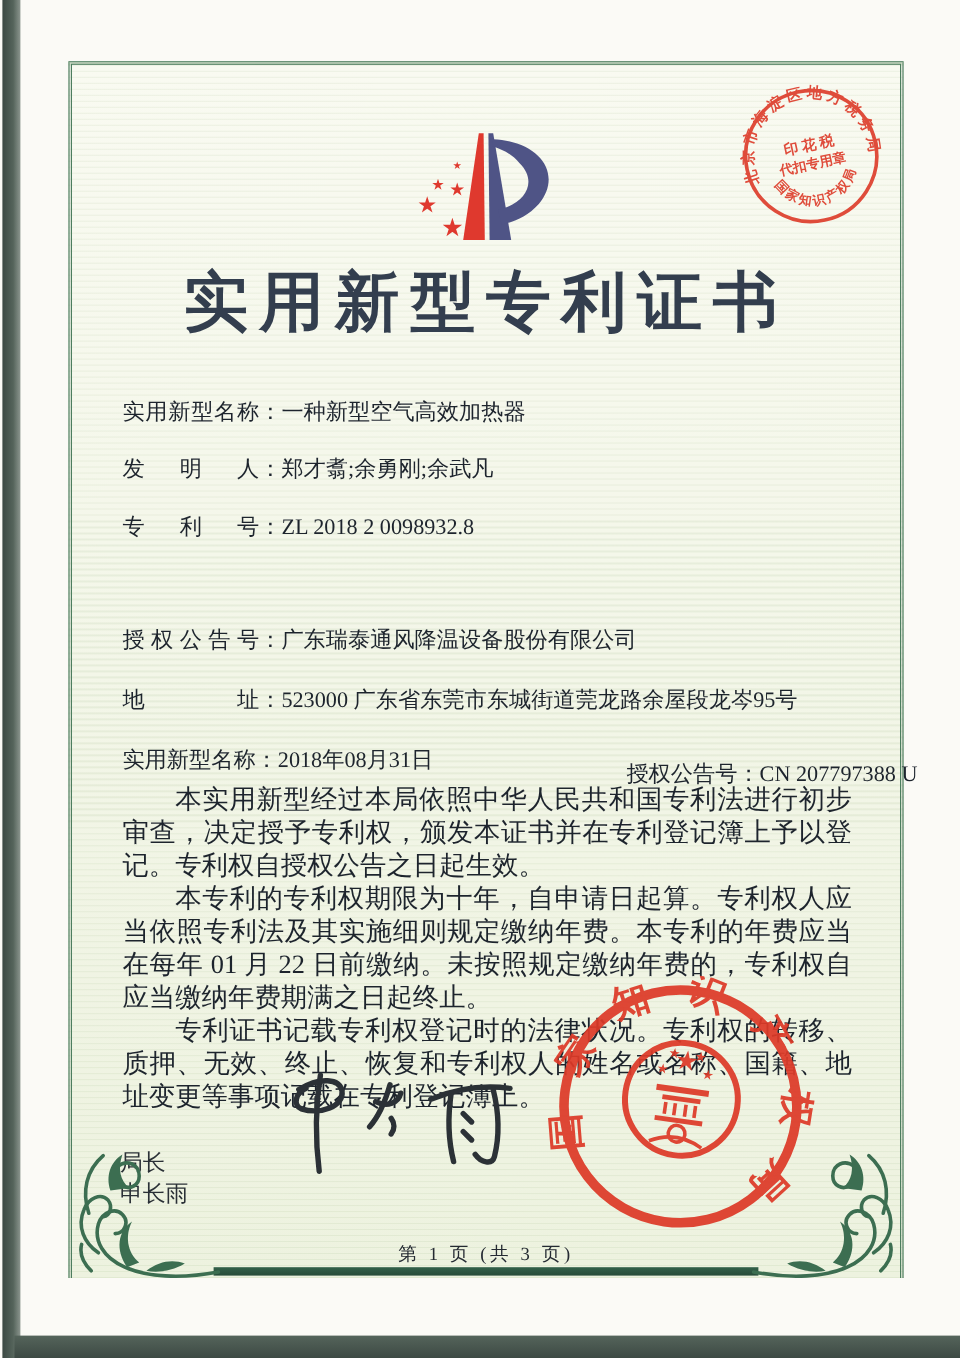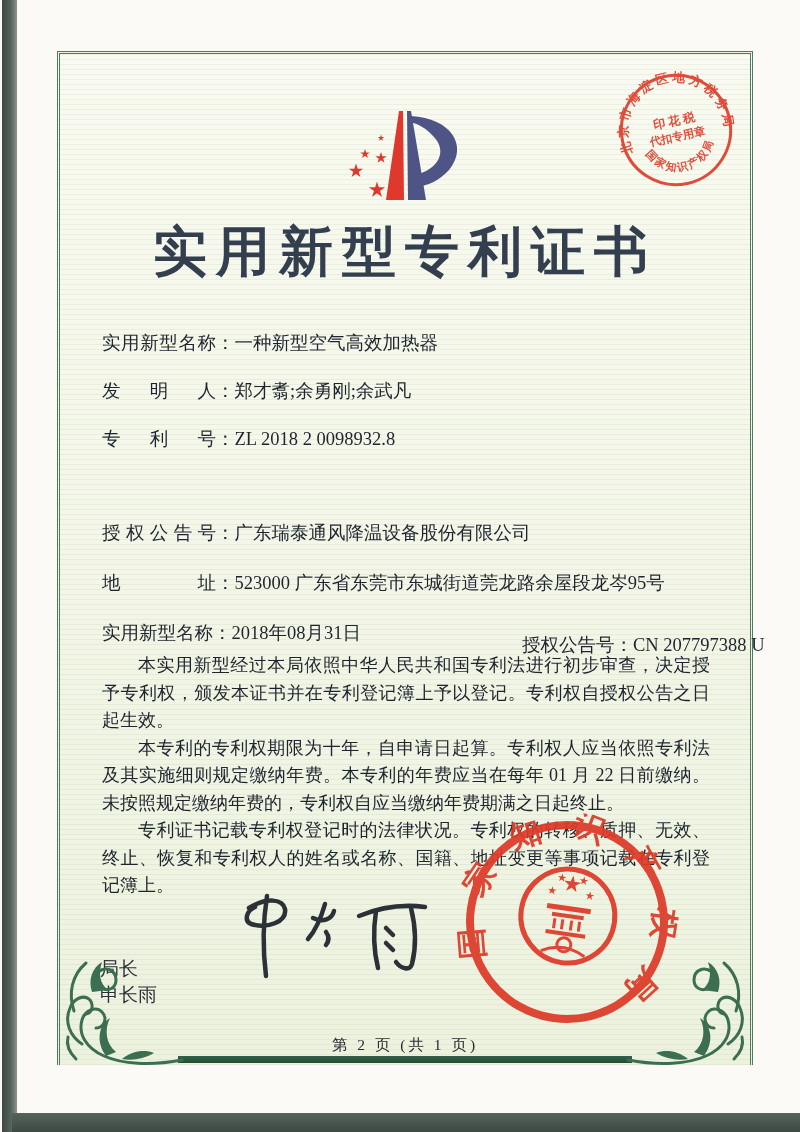--- a/index.html
+++ b/index.html
@@ -21,21 +21,21 @@
   .corner{position:absolute;bottom:-14px;width:132px;height:132px;}
   .corner.left{left:-8px;}
   .corner.right{right:-8px;transform:scaleX(-1);}
   .cert-no{position:absolute;left:42px;top:58px;font-size:19px;letter-spacing:4px;color:#2a313b;}
   .logo{position:absolute;left:281px;top:53px;width:128px;height:98px;}
   .title{position:absolute;left:0;top:162px;width:100%;text-align:center;
          font-size:54px;font-weight:700;letter-spacing:9px;color:#333e4e;}
   .field{position:absolute;left:42px;font-size:18.5px;white-space:nowrap;color:#1d242d;}
   .flabel{display:inline-block;width:114px;text-align:justify;text-align-last:justify;vertical-align:bottom;}
   .grant-right{position:absolute;left:420px;top:0;white-space:nowrap;margin-top:12px;}
-  .paras{position:absolute;left:42px;right:40px;top:598px;font-size:18px;
+  .paras{position:absolute;left:42px;right:40px;top:598px;font-size:22px;
          line-height:27.5px;text-align:justify;color:#1d242d;}
   .paras p{margin:0;text-indent:2em;}
   .official{position:absolute;left:40px;top:902px;font-family:"Liberation Sans","DejaVu Sans",sans-serif;
             font-size:19px;color:#2a3036;}
   .official .name{}
   .sig{position:absolute;left:173px;top:822px;width:215px;height:115px;}
   .seal-main{position:absolute;left:397px;top:758px;width:220px;height:220px;transform:rotate(8deg);opacity:.93;}
   .seal-date{position:absolute;left:438px;top:920px;width:180px;font-size:17.5px;color:#171d24;letter-spacing:1px;}
   .seal-tax{position:absolute;left:551px;top:11px;width:130px;height:130px;transform:rotate(-12deg);opacity:.9;}
   .footer{position:absolute;left:0;top:981px;width:100%;text-align:center;font-size:15.5px;
@@ -149,21 +149,21 @@
         <rect x="96" y="108" width="3" height="10"></rect>
         <rect x="104" y="108" width="3" height="10"></rect>
         <rect x="113" y="108" width="3" height="10"></rect>
         <rect x="121" y="108" width="3" height="10"></rect>
         <rect x="90" y="120" width="40" height="4"></rect>
         <circle cx="110" cy="133" r="7" fill="none" stroke="#dd3a28" stroke-width="3"></circle>
         <path d="M88,142 Q110,130 132,142" fill="none" stroke="#dd3a28" stroke-width="3"></path>
       </g>
     </svg>
 
-    <div class="footer">第 2 页 (共 1 页)</div>
+    <div class="footer">第 1 页 (共 3 页)</div>
 
     <div class="bottom-bar"></div>
     <svg class="corner left" viewBox="0 0 132 132">
       <g fill="none" stroke="#3c6e51" stroke-width="3" stroke-linecap="round">
         <path d="M130,113 C98,119 70,117 52,109 C34,101 26,87 30,73 C33,63 44,59 50,65 C56,71 52,81 44,81"></path>
         <path d="M30,97 C18,89 12,75 18,61 C22,51 32,47 38,53 C42,58 40,66 34,67"></path>
         <path d="M22,64 C16,46 20,28 34,16"></path>
         <path d="M46,25 C54,19 64,23 64,33 C64,41 56,45 50,41"></path>
         <path d="M24,112 C18,106 14,98 16,90"></path>
       </g>

